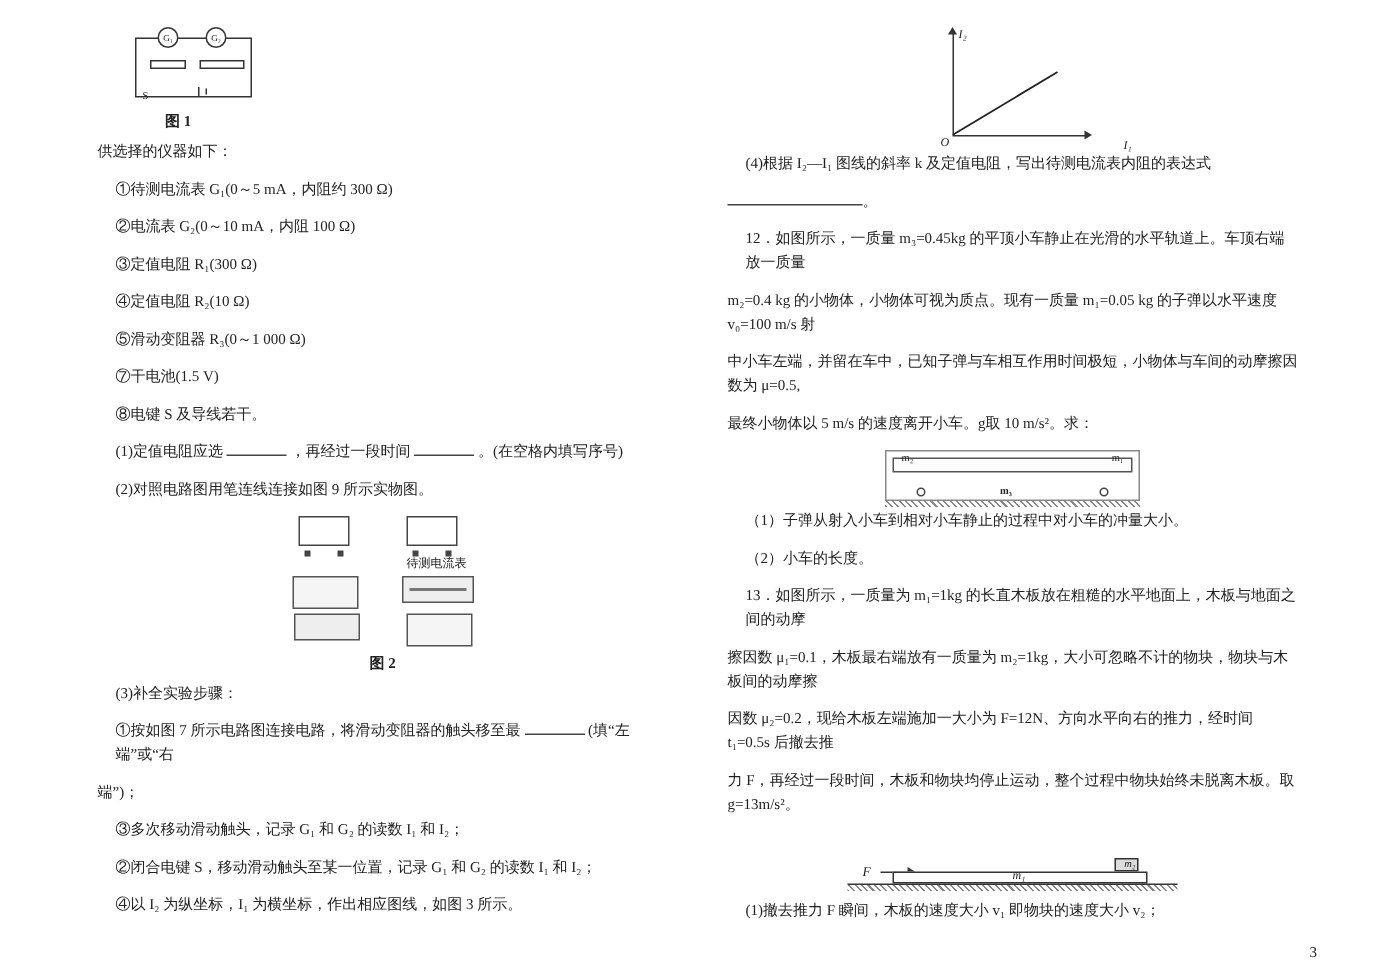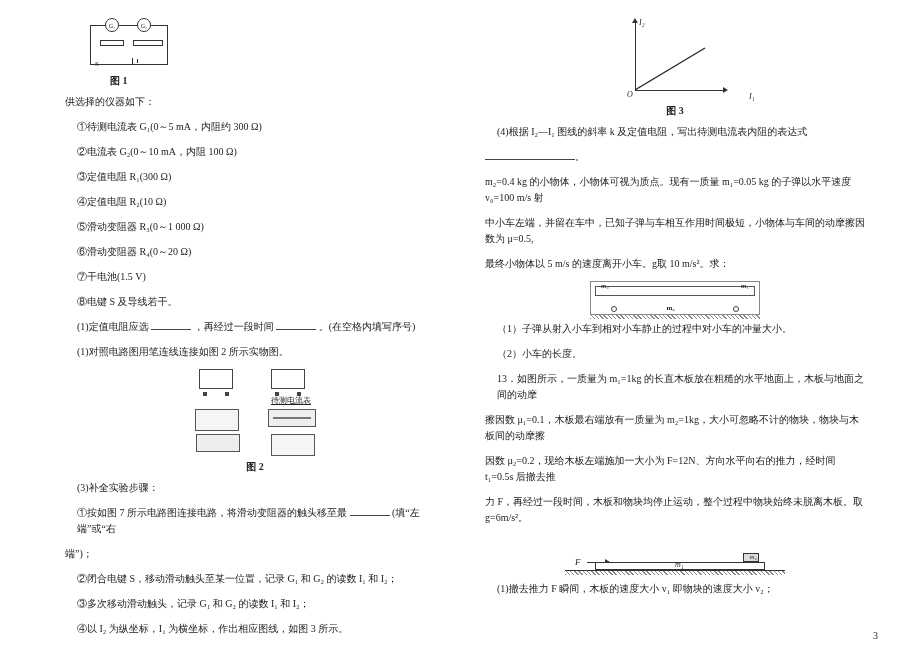--- a/index.html
+++ b/index.html
@@ -63,21 +63,21 @@
   }
   .icon-meter {
     width:34px; height:24px; position:relative;
   }
   .icon-meter .face { width:34px; height:20px; border:1px solid #444; background:#fff; }
   .icon-meter .leg { position:absolute; width:4px; height:4px; background:#444; bottom:-3px; }
   .icon-meter .l1{ left:4px;} .icon-meter .l2{ right:4px;}
   .icon-switch { width:44px; height:18px; position:relative; border:1px solid #555; background:#eee;}
   .icon-rheo { width:48px; height:18px; border:1px solid #555; background:#eee; position:relative;}
   .icon-rheo::before { content:""; position:absolute; left:4px; right:4px; top:7px; height:2px; background:#777;}
-  .icon-label { font-size:8px; text-align:center; margin-top:2px;text-decoration:underline; }
+  .icon-label { font-size:8px; text-align:center; margin-top:2px; }
 
   
   .fig3 {
     width: 120px; height: 80px; margin: 0 auto 2px; position:relative;
   }
   .fig3 .axis-y { position:absolute; left:20px; top:0; width:1px; height:70px; background:#333; }
   .fig3 .axis-x { position:absolute; left:20px; top:70px; height:1px; width:90px; background:#333; }
   .fig3 .arrow-y { position:absolute; left:17px; top:-2px; width:0;height:0;border-left:3px solid transparent;border-right:3px solid transparent;border-bottom:5px solid #333;}
   .fig3 .arrow-x { position:absolute; top:67px; left:108px; width:0;height:0;border-top:3px solid transparent;border-bottom:3px solid transparent;border-left:5px solid #333;}
   .fig3 .line-data { position:absolute; left:20px; top:18px; width:80px; height:52px; }
@@ -131,33 +131,32 @@
       <div class="bat"></div>
     </div>
     <div class="caption" style="text-align:left; padding-left:45px;">图 1</div>
 
     <div class="line">供选择的仪器如下：</div>
     <div class="line indent1">①待测电流表 G₁(0～5 mA，内阻约 300 Ω)</div>
     <div class="line indent1">②电流表 G₂(0～10 mA，内阻 100 Ω)</div>
     <div class="line indent1">③定值电阻 R₁(300 Ω)</div>
     <div class="line indent1">④定值电阻 R₂(10 Ω)</div>
     <div class="line indent1">⑤滑动变阻器 R₃(0～1 000 Ω)</div>
-    <div class="line indent1">⑥滑动变阻器 R₄(0～20 Ω)</div>
     <div class="line indent1">⑦干电池(1.5 V)</div>
     <div class="line indent1">⑧电键 S 及导线若干。</div>
 
     <div class="line indent1">
       <span>(1)定值电阻应选</span>
       <span class="blank"></span>
       <span>，再经过一段时间</span>
       <span class="blank"></span>
       <span>。(在空格内填写序号)</span>
     </div>
 
-    <div class="line indent1">(1)对照电路图用笔连线连接如图 2 所示实物图。</div>
+    <div class="line indent1">(2)对照电路图用笔连线连接如图 9 所示实物图。</div>
 
     <div class="fig2">
       <div class="row">
         <div>
           <div class="icon-meter">
               <div class="face"></div>
               <div class="leg l1"></div>
               <div class="leg l2"></div>
             </div>
         </div>
@@ -181,72 +180,72 @@
     </div>
     <div class="caption">图 2</div>
 
     <div class="line indent1">(3)补全实验步骤：</div>
     <div class="line indent1">
       <span>①按如图 7 所示电路图连接电路，将滑动变阻器的触头移至最</span>
       <span class="blank"></span>
       <span>(填“左端”或“右</span>
     </div>
     <div class="line">端”)；</div>
+    <div class="line indent1">③多次移动滑动触头，记录 G₁ 和 G₂ 的读数 I₁ 和 I₂；</div>
     <div class="line indent1">②闭合电键 S，移动滑动触头至某一位置，记录 G₁ 和 G₂ 的读数 I₁ 和 I₂；</div>
-    <div class="line indent1">③多次移动滑动触头，记录 G₁ 和 G₂ 的读数 I₁ 和 I₂；</div>
     <div class="line indent1">④以 I₂ 为纵坐标，I₁ 为横坐标，作出相应图线，如图 3 所示。</div>
   </div>
 
   <div class="col col-right">
 
     <div class="fig3">
       <div class="axis-y"></div>
         <div class="arrow-y"></div>
       <div class="axis-x"></div>
         <div class="arrow-x"></div>
       <div class="line-data">
         <svg viewBox="0 0 80 52">
           <line x1="0" y1="52" x2="70" y2="10" stroke="#222" stroke-width="1.2"></line>
         </svg>
       </div>
       <span class="lblO">O</span>
       <span class="lblY">I₂</span>
       <span class="lblX">I₁</span>
     </div>
-    <div class="caption">图 3</div>
 
     <div class="line indent1">
       <span>(4)根据 I₂—I₁ 图线的斜率 k 及定值电阻，写出待测电流表内阻的表达式</span>
     </div>
     <div class="line">
       <span class="blank" style="min-width:90px;"></span>。
     </div>
 
 
+    <div class="line indent1">12．如图所示，一质量 m₃=0.45kg 的平顶小车静止在光滑的水平轨道上。车顶右端放一质量</div>
     <div class="line">m₂=0.4 kg 的小物体，小物体可视为质点。现有一质量 m₁=0.05 kg 的子弹以水平速度 v₀=100 m/s 射</div>
     <div class="line">中小车左端，并留在车中，已知子弹与车相互作用时间极短，小物体与车间的动摩擦因数为 μ=0.5,</div>
     <div class="line">最终小物体以 5 m/s 的速度离开小车。g取 10 m/s²。求：</div>
 
     <div class="diag-cart">
       <div class="top"></div>
       <span class="lbl-m2">m₂</span>
       <span class="lbl-m1">m₁</span>
       <span class="lbl-m3">m₃</span>
       <div class="wheel w1"></div>
         <div class="wheel w2"></div>
       <div class="hatch"></div>
     </div>
 
     <div class="line indent1">（1）子弹从射入小车到相对小车静止的过程中对小车的冲量大小。</div>
     <div class="line indent1">（2）小车的长度。</div>
 
     <div class="line indent1">13．如图所示，一质量为 m₁=1kg 的长直木板放在粗糙的水平地面上，木板与地面之间的动摩</div>
     <div class="line">擦因数 μ₁=0.1，木板最右端放有一质量为 m₂=1kg，大小可忽略不计的物块，物块与木板间的动摩擦</div>
     <div class="line">因数 μ₂=0.2，现给木板左端施加一大小为 F=12N、方向水平向右的推力，经时间 t₁=0.5s 后撤去推</div>
-    <div class="line">力 F，再经过一段时间，木板和物块均停止运动，整个过程中物块始终未脱离木板。取 g=6m/s²。</div>
+    <div class="line">力 F，再经过一段时间，木板和物块均停止运动，整个过程中物块始终未脱离木板。取 g=13m/s²。</div>
 
     <div class="diag-plank">
       <span class="Farrow">
         <span>F</span>
         <span class="head"></span>
       </span>
       <div class="board"></div>
       <div class="block"></div>
       <span class="lbl-m1">m₁</span>
       <span class="lbl-m2">m₂</span>

